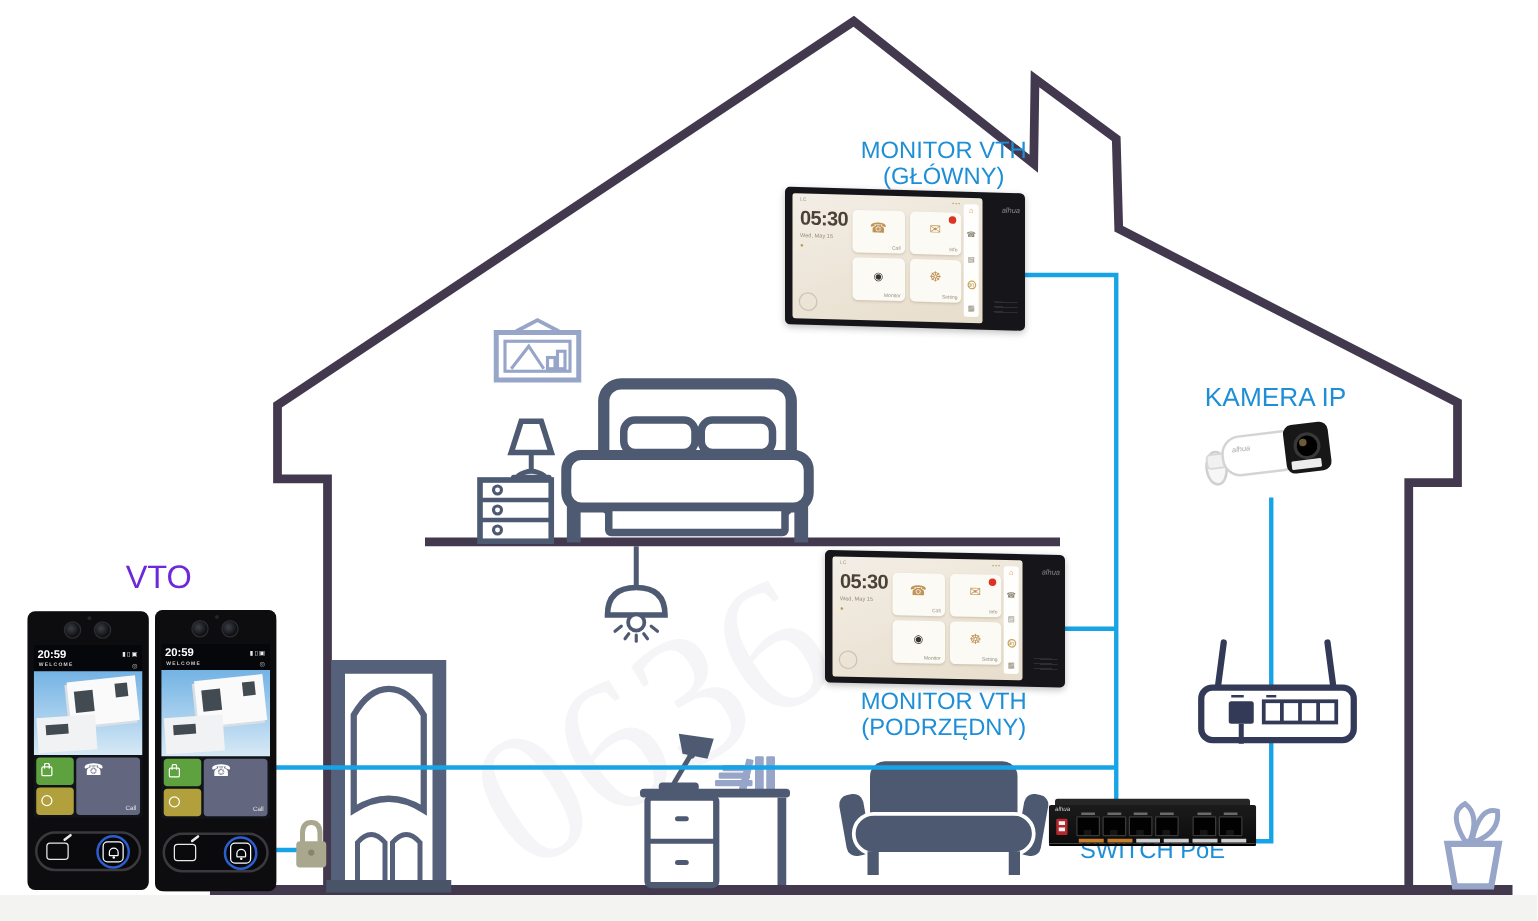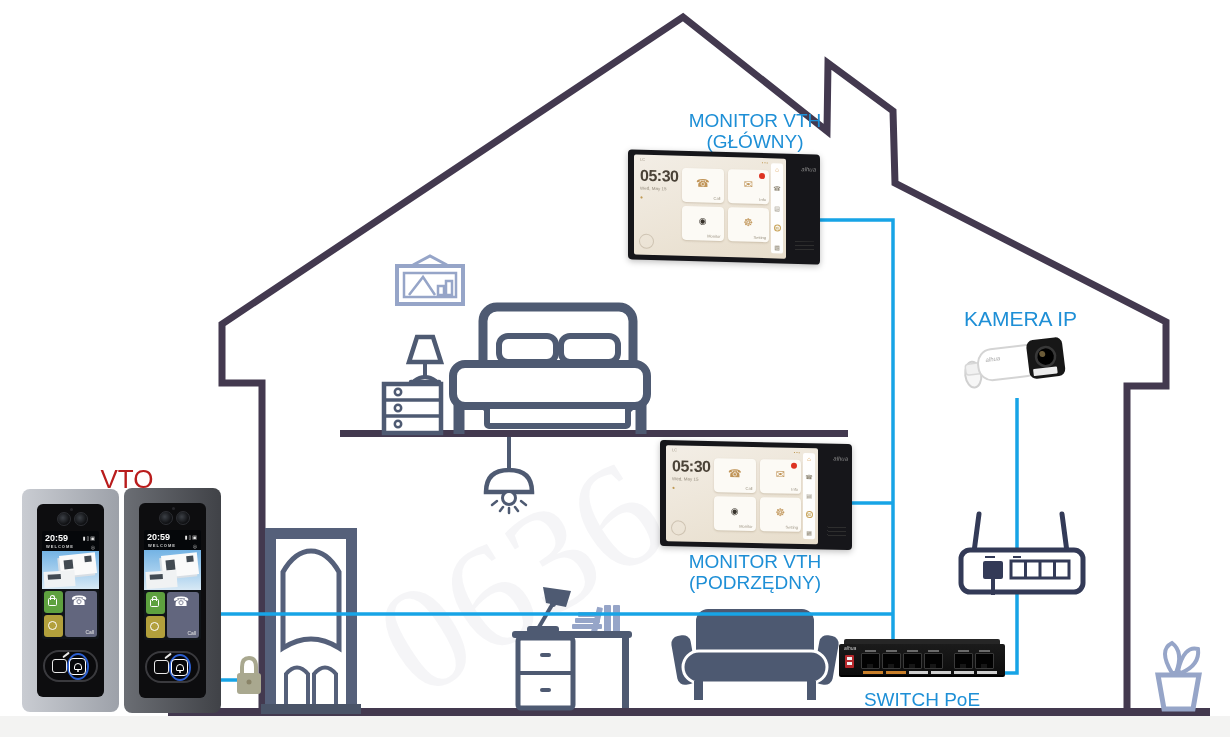--- a/index.html
+++ b/index.html
@@ -6,27 +6,27 @@
   #scene{position:relative;width:1230px;height:737px;background:#ffffff;overflow:hidden;
          font-family:"Liberation Sans",sans-serif;}
   #ground-strip{position:absolute;left:0;top:716px;width:1230px;height:21px;background:#f3f3f2;}
   #art{position:absolute;left:0;top:0;}
 
   
   .bluelabel{position:absolute;color:#1e8fd6;font-size:19px;line-height:1.12;text-align:center;}
   #lbl-vth-main{left:640px;top:110px;width:230px;}
   #lbl-vth-sub{left:645px;top:551px;width:220px;}
   #lbl-camera{left:948px;top:307px;width:145px;font-size:21px;}
-  #lbl-switch{left:828px;top:689px;width:188px;font-size:19px;}
-  #lbl-vto{position:absolute;left:72px;top:464px;width:110px;text-align:center;color:#b91c1c;font-size:26px;}
+  #lbl-switch{left:828px;top:670px;width:188px;font-size:19px;}
+  #lbl-vto{position:absolute;left:72px;top:446px;width:110px;text-align:center;color:#6d28d9;font-size:26px;}
   #catbox{position:absolute;left:978px;top:423px;width:77px;height:57px;background:#f1ecdc;color:#141414;
           font-size:20px;line-height:1.2;text-align:center;display:flex;flex-direction:column;justify-content:center;}
 
   
-  .vto{position:absolute;width:97px;height:223px;border-radius:8px;padding:15px;box-sizing:border-box;}
+  .vto{position:absolute;width:97px;height:223px;border-radius:8px;padding:0;box-sizing:border-box;}
   .vto.silver{background:linear-gradient(90deg,#c9ccd2,#9da1a9);left:22px;top:489px;}
   .vto.dark{background:linear-gradient(90deg,#6b6e74,#404247);left:124px;top:488px;height:225px;}
   .vto-inner{background:#0d0d0f;border-radius:6px;height:100%;display:flex;flex-direction:column;overflow:hidden;}
   .vto-cams{height:27px;position:relative;}
   .lens{position:absolute;width:12px;height:12px;border-radius:50%;top:8px;border:1px solid #2c2e33;
         background:radial-gradient(circle at 40% 40%,#3c4046,#101114 65%);}
   .lens.l1{left:30%;} .lens.l2{left:55%;}
   .mic-dot{position:absolute;width:3px;height:3px;background:#26262a;border-radius:50%;top:4px;left:49%;}
   .vto-screen{margin:0 5px;flex:1;display:flex;flex-direction:column;border-radius:2px;overflow:hidden;background:#101418;}
   .vto-status{background:#05070a;color:#fff;padding:2px 3px 1px;}

